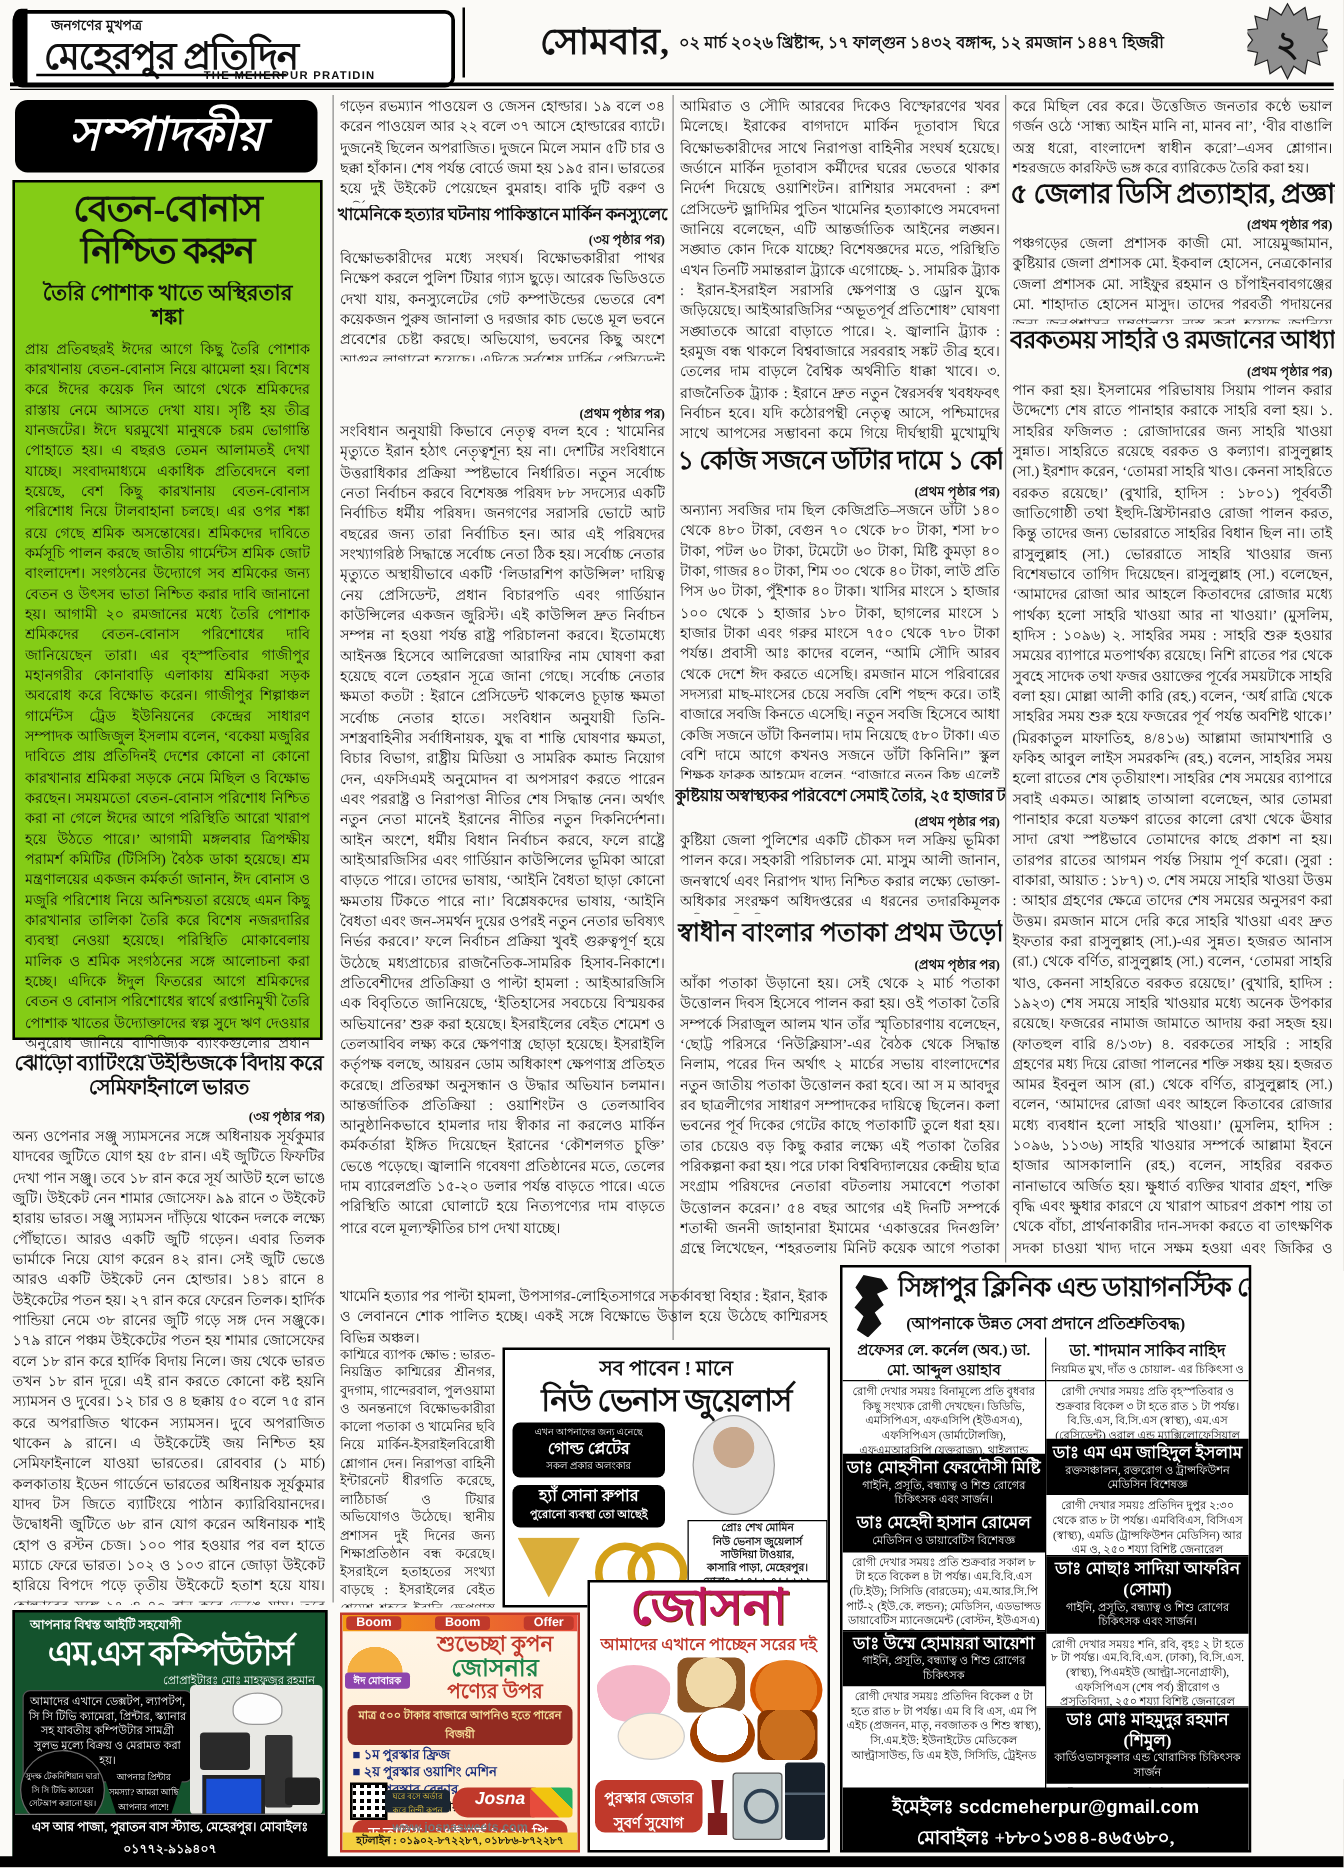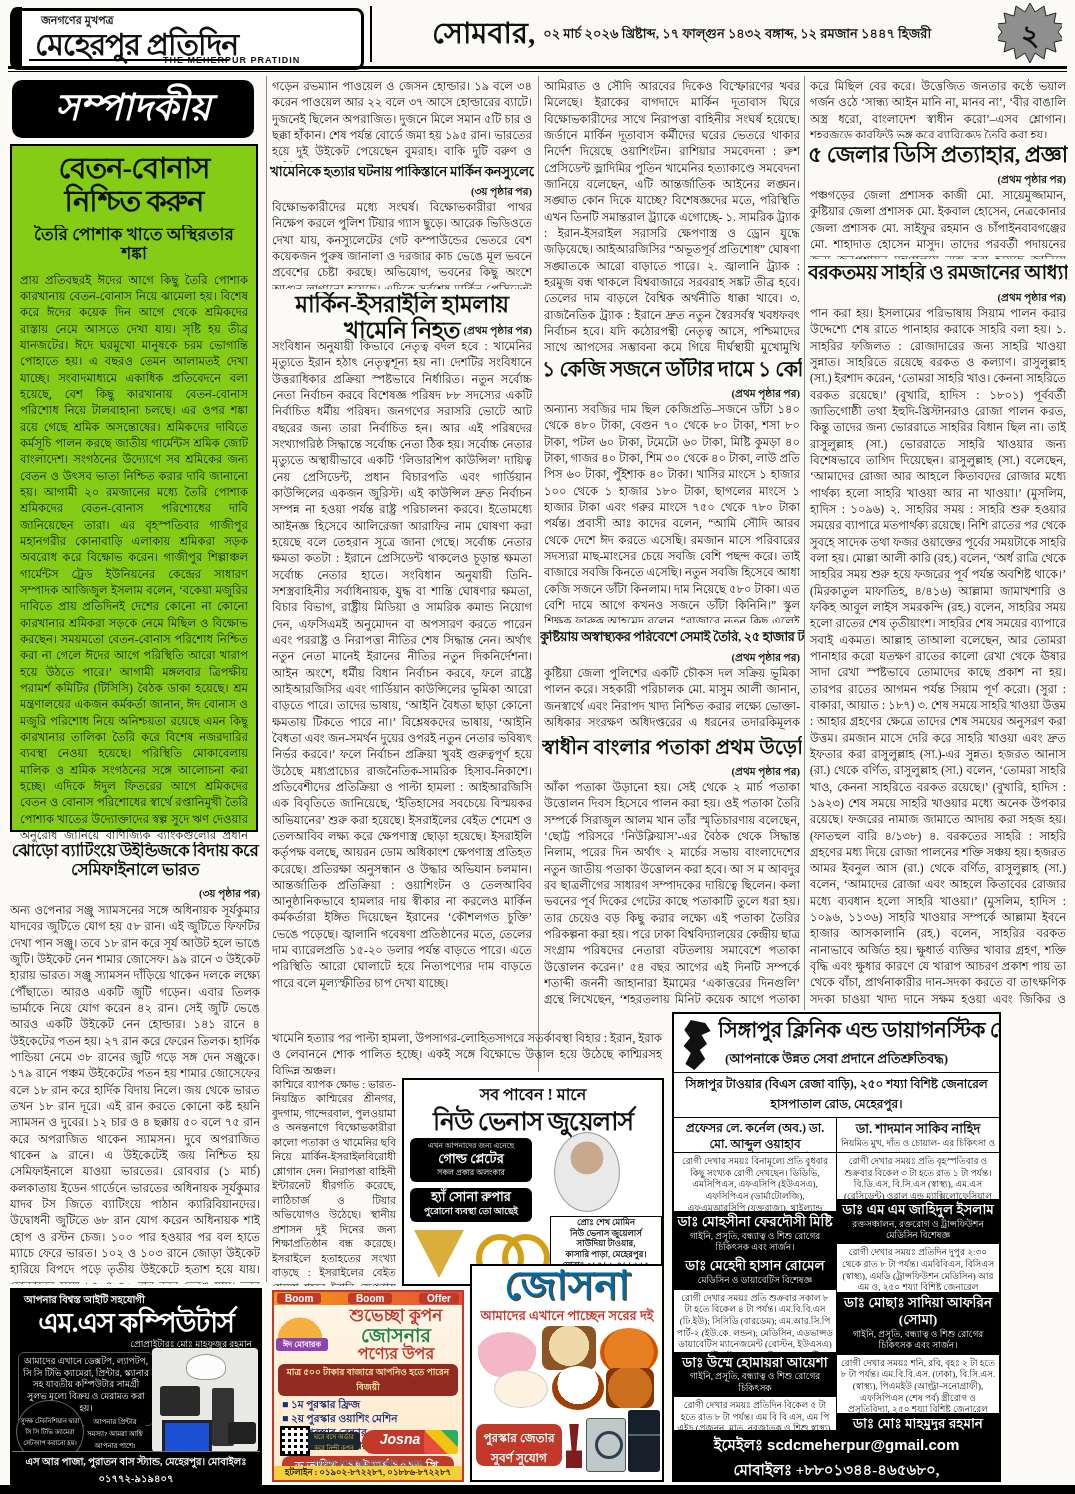--- a/index.html
+++ b/index.html
@@ -65,21 +65,21 @@
   <div class="abs" style="left:10px;top:144px;width:248px;height:688px;border:2px solid #000;padding:6px 8px;box-sizing:border-box;background:#84cc16;">
     <div class="hl" style="font-size:29px;letter-spacing:-1px;">বেতন-বোনাস নিশ্চিত করুন</div>
     <div class="hl" style="font-size:17px;margin:6px 0 8px;">তৈরি পোশাক খাতে অস্থিরতার শঙ্কা</div>
     <div class="body-txt" style="height:574px;">প্রায় প্রতিবছরই ঈদের আগে কিছু তৈরি পোশাক কারখানায় বেতন-বোনাস নিয়ে ঝামেলা হয়। বিশেষ করে ঈদের কয়েক দিন আগে থেকে শ্রমিকদের রাস্তায় নেমে আসতে দেখা যায়। সৃষ্টি হয় তীব্র যানজটের। ঈদে ঘরমুখো মানুষকে চরম ভোগান্তি পোহাতে হয়। এ বছরও তেমন আলামতই দেখা যাচ্ছে। সংবাদমাধ্যমে একাধিক প্রতিবেদনে বলা হয়েছে, বেশ কিছু কারখানায় বেতন-বোনাস পরিশোধ নিয়ে টালবাহানা চলছে। এর ওপর শঙ্কা রয়ে গেছে শ্রমিক অসন্তোষের। শ্রমিকদের দাবিতে কর্মসূচি পালন করছে জাতীয় গার্মেন্টস শ্রমিক জোট বাংলাদেশ। সংগঠনের উদ্যোগে সব শ্রমিকের জন্য বেতন ও উৎসব ভাতা নিশ্চিত করার দাবি জানানো হয়। আগামী ২০ রমজানের মধ্যে তৈরি পোশাক শ্রমিকদের বেতন-বোনাস পরিশোধের দাবি জানিয়েছেন তারা। এর বৃহস্পতিবার গাজীপুর মহানগরীর কোনাবাড়ি এলাকায় শ্রমিকরা সড়ক অবরোধ করে বিক্ষোভ করেন। গাজীপুর শিল্পাঞ্চল গার্মেন্টস ট্রেড ইউনিয়নের কেন্দ্রের সাধারণ সম্পাদক আজিজুল ইসলাম বলেন, ‘বকেয়া মজুরির দাবিতে প্রায় প্রতিদিনই দেশের কোনো না কোনো কারখানার শ্রমিকরা সড়কে নেমে মিছিল ও বিক্ষোভ করছেন। সময়মতো বেতন-বোনাস পরিশোধ নিশ্চিত করা না গেলে ঈদের আগে পরিস্থিতি আরো খারাপ হয়ে উঠতে পারে।’ আগামী মঙ্গলবার ত্রিপক্ষীয় পরামর্শ কমিটির (টিসিসি) বৈঠক ডাকা হয়েছে। শ্রম মন্ত্রণালয়ের একজন কর্মকর্তা জানান, ঈদ বোনাস ও মজুরি পরিশোধ নিয়ে অনিশ্চয়তা রয়েছে এমন কিছু কারখানার তালিকা তৈরি করে বিশেষ নজরদারির ব্যবস্থা নেওয়া হয়েছে। পরিস্থিতি মোকাবেলায় মালিক ও শ্রমিক সংগঠনের সঙ্গে আলোচনা করা হচ্ছে। এদিকে ঈদুল ফিতরের আগে শ্রমিকদের বেতন ও বোনাস পরিশোধের স্বার্থে রপ্তানিমুখী তৈরি পোশাক খাতের উদ্যোক্তাদের স্বল্প সুদে ঋণ দেওয়ার অনুরোধ জানিয়ে বাণিজ্যিক ব্যাংকগুলোর প্রধান নির্বাহীদের কাছে চিঠি পাঠিয়েছে তৈরি পোশাক প্রস্তুত ও রপ্তানিকারক সমিতি (বিজিএমইএ)। আমরা মনে করি, এমন পরিস্থিতিতে সরকার, মালিক ও শ্রমিক পক্ষকে এক হয়ে আন্তরিকভাবে কাজ করতে হবে। পাশাপাশি বিজিএমইএ-র সদস্য নয়, এমন কারখানাগুলোর বেতন-ভাতা পরিস্থিতিও পর্যবেক্ষণে রাখতে হবে।</div>
   </div>
 
   <div class="hl abs" style="left:10px;top:842px;width:250px;height:42px;font-size:16.5px;letter-spacing:-0.5px;">ঝোড়ো ব্যাটিংয়ে উইন্ডিজকে বিদায় করে সেমিফাইনালে ভারত</div>
   <div class="cont abs" style="left:10px;top:886px;width:250px;">(৩য় পৃষ্ঠার পর)</div>
   <div class="body-txt abs" style="left:10px;top:902px;width:250px;height:382px;">অন্য ওপেনার সঞ্জু স্যামসনের সঙ্গে অধিনায়ক সূর্যকুমার যাদবের জুটিতে যোগ হয় ৫৮ রান। এই জুটিতে ফিফটির দেখা পান সঞ্জু। তবে ১৮ রান করে সূর্য আউট হলে ভাঙে জুটি। উইকেট নেন শামার জোসেফ। ৯৯ রানে ৩ উইকেট হারায় ভারত। সঞ্জু স্যামসন দাঁড়িয়ে থাকেন দলকে লক্ষ্যে পৌঁছাতে। আরও একটি জুটি গড়েন। এবার তিলক ভার্মাকে নিয়ে যোগ করেন ৪২ রান। সেই জুটি ভেঙে আরও একটি উইকেট নেন হোল্ডার। ১৪১ রানে ৪ উইকেটের পতন হয়। ২৭ রান করে ফেরেন তিলক। হার্দিক পান্ডিয়া নেমে ৩৮ রানের জুটি গড়ে সঙ্গ দেন সঞ্জুকে। ১৭৯ রানে পঞ্চম উইকেটের পতন হয় শামার জোসেফের বলে ১৮ রান করে হার্দিক বিদায় নিলে। জয় থেকে ভারত তখন ১৮ রান দূরে। এই রান করতে কোনো কষ্ট হয়নি স্যামসন ও দুবের। ১২ চার ও ৪ ছক্কায় ৫০ বলে ৭৫ রান করে অপরাজিত থাকেন স্যামসন। দুবে অপরাজিত থাকেন ৯ রানে। এ উইকেটেই জয় নিশ্চিত হয় সেমিফাইনালে যাওয়া ভারতের। রোববার (১ মার্চ) কলকাতায় ইডেন গার্ডেনে ভারতের অধিনায়ক সূর্যকুমার যাদব টস জিতে ব্যাটিংয়ে পাঠান ক্যারিবিয়ানদের। উদ্বোধনী জুটিতে ৬৮ রান যোগ করেন অধিনায়ক শাই হোপ ও রস্টন চেজ। ১০০ পার হওয়ার পর বল হাতে ম্যাচে ফেরে ভারত। ১০২ ও ১০৩ রানে জোড়া উইকেট হারিয়ে বিপদে পড়ে তৃতীয় উইকেটে হতাশ হয়ে যায়। হোল্ডারের সঙ্গে ২৭ ও ৪০ রান করে ভেঙে যায়। তবে হেমোল্ডের আউট নিয়ে সংশয় ছিল বেশ অম্লমধুর। মাঠ আম্পায়ারের সিদ্ধান্তে টি-টোয়েন্টি বিশ্বকাপের এটাই সর্বোচ্চ ছক্কা হজমের কীর্তি গড়েন ভারতীয় বোলাররা। এরপর আরকোনো উইকেট পড়েনি ক্যারিবিয়ানদের। অবিচ্ছিন্ন ৭৬ রানের জুটি</div>
 
-  <div class="abs" style="left:10px;top:1288px;width:252px;height:204px;border:2px solid #000;background:#000000;box-sizing:border-box;overflow:hidden;">
+  <div class="abs" style="left:10px;top:1288px;width:252px;height:204px;border:2px solid #000;background:#14532d;box-sizing:border-box;overflow:hidden;">
     <div style="color:#fff;font-size:10px;font-weight:bold;padding:2px 0 0 12px;">আপনার বিশ্বস্ত আইটি সহযোগী</div>
     <div style="color:#fff;font-size:27px;font-weight:900;text-align:center;line-height:1.05;letter-spacing:-1px;">এম.এস কম্পিউটার্স</div>
     <div style="color:#fff;font-size:9px;text-align:right;padding-right:8px;">প্রোপ্রাইটারঃ মোঃ মাহফুজুর রহমান</div>
     <div class="abs" style="left:6px;top:62px;width:128px;height:66px;background:#000;border:1px solid #555;border-radius:6px;color:#fff;font-size:9px;line-height:1.3;text-align:center;padding:3px;overflow:hidden;">আমাদের এখানে ডেক্সটপ, ল্যাপটপ, সি সি টিভি ক্যামেরা, প্রিন্টার, স্ক্যানার সহ যাবতীয় কম্পিউটার সামগ্রী সুলভ মূল্যে বিক্রয় ও মেরামত করা হয়।</div>
     <div class="abs" style="left:140px;top:58px;width:106px;height:104px;background:#e8e8e4;border-radius:4px;">
       <div class="abs" style="left:34px;top:6px;width:38px;height:24px;background:#fdfdfd;border:1px solid #999;border-radius:50% 50% 40% 40%;"></div>
       <div class="abs" style="left:8px;top:38px;width:40px;height:30px;background:#2a2a2a;border-radius:3px;"></div>
       <div class="abs" style="left:10px;top:72px;width:44px;height:28px;background:#1a4fd6;border:3px solid #222;"></div>
       <div class="abs" style="left:60px;top:40px;width:22px;height:58px;background:#333;border-radius:2px;"></div>
       <div class="abs" style="left:76px;top:74px;width:28px;height:22px;background:#222;border-radius:3px;"></div>
@@ -88,21 +88,20 @@
     <div class="abs" style="left:72px;top:112px;width:62px;height:56px;background:#000;clip-path:polygon(50% 0,100% 38%,82% 100%,18% 100%,0 38%);color:#fff;font-size:7px;text-align:center;padding-top:14px;box-sizing:border-box;overflow:hidden;">আপনার প্রিন্টার সমস্যা? আমরা আছি আপনার পাশে!</div>
     <div class="abs" style="left:0;bottom:0;width:100%;background:#000;border-top:1px solid #777;color:#fff;font-size:10px;font-weight:bold;text-align:center;padding:2px 0;">এস আর পাজা, পুরাতন বাস স্ট্যান্ড, মেহেরপুর। মোবাইলঃ ০১৭৭২-৯১৯৪০৭</div>
   </div>
 
   <div class="body-txt abs" style="left:272px;top:78px;width:260px;height:84px;">গড়েন রভম্যান পাওয়েল ও জেসন হোল্ডার। ১৯ বলে ৩৪ করেন পাওয়েল আর ২২ বলে ৩৭ আসে হোল্ডারের ব্যাটে। দুজনেই ছিলেন অপরাজিত। দুজনে মিলে সমান ৫টি চার ও ছক্কা হাঁকান। শেষ পর্যন্ত বোর্ডে জমা হয় ১৯৫ রান। ভারতের হয়ে দুই উইকেট পেয়েছেন বুমরাহ। বাকি দুটি বরুণ ও হার্দিক।</div>
 
   <div class="hl hl-1line abs" style="left:270px;top:164px;width:264px;font-size:13.5px;">খামেনিকে হত্যার ঘটনায় পাকিস্তানে মার্কিন কনস্যুলেটে তাণ্ডব, নিহত ৮</div>
   <div class="cont abs" style="left:272px;top:184px;width:260px;">(৩য় পৃষ্ঠার পর)</div>
   <div class="body-txt abs" style="left:272px;top:199px;width:260px;height:90px;">বিক্ষোভকারীদের মধ্যে সংঘর্ষ। বিক্ষোভকারীরা পাথর নিক্ষেপ করলে পুলিশ টিয়ার গ্যাস ছুড়ে। আরেক ভিডিওতে দেখা যায়, কনস্যুলেটের গেট কম্পাউন্ডের ভেতরে বেশ কয়েকজন পুরুষ জানালা ও দরজার কাচ ভেঙে মূল ভবনে প্রবেশের চেষ্টা করছে। অভিযোগ, ভবনের কিছু অংশে আগুন লাগানো হয়েছে। এদিকে সর্বশেষ মার্কিন প্রেসিডেন্ট ডোনাল্ড ট্রাম্প যুক্তরাষ্ট্র বা ইসরায়েলকে লক্ষ্য করে হামলা না চালাতে ইরানকে সতর্ক করেছেন। নিজের সামাজিক যোগাযোগমাধ্যম ট্রুথ সোশ্যালে ট্রাম্প লিখেছেন, ইরান মাত্রই জানিয়েছে যে তারা আজ প্রচণ্ড আঘাত হানবে, যা তারা আগে কখনো করেনি। তাদের সেটা না করাই ভালো। তারপরেও তারা যদি সেটা করে তাহলে আমরা তাদের এমন এক শক্তি দিয়ে আঘাত করবো যা আগে কখনো দেখা যায়নি!</div>
 
-  <div class="hl abs" style="left:270px;top:292px;width:264px;font-size:23px;letter-spacing:-0.5px;">মার্কিন-ইসরাইলি হামলায় খামেনি নিহত</div>
   <div class="cont abs" style="left:272px;top:323px;width:260px;">(প্রথম পৃষ্ঠার পর)</div>
   <div class="body-txt abs" style="left:272px;top:338px;width:260px;height:690px;">সংবিধান অনুযায়ী কিভাবে নেতৃত্ব বদল হবে : খামেনির মৃত্যুতে ইরান হঠাৎ নেতৃত্বশূন্য হয় না। দেশটির সংবিধানে উত্তরাধিকার প্রক্রিয়া স্পষ্টভাবে নির্ধারিত। নতুন সর্বোচ্চ নেতা নির্বাচন করবে বিশেষজ্ঞ পরিষদ ৮৮ সদস্যের একটি নির্বাচিত ধর্মীয় পরিষদ। জনগণের সরাসরি ভোটে আট বছরের জন্য তারা নির্বাচিত হন। আর এই পরিষদের সংখ্যাগরিষ্ঠ সিদ্ধান্তে সর্বোচ্চ নেতা ঠিক হয়। সর্বোচ্চ নেতার মৃত্যুতে অস্থায়ীভাবে একটি ‘লিডারশিপ কাউন্সিল’ দায়িত্ব নেয় প্রেসিডেন্ট, প্রধান বিচারপতি এবং গার্ডিয়ান কাউন্সিলের একজন জুরিস্ট। এই কাউন্সিল দ্রুত নির্বাচন সম্পন্ন না হওয়া পর্যন্ত রাষ্ট্র পরিচালনা করবে। ইতোমধ্যে আইনজ্ঞ হিসেবে আলিরেজা আরাফির নাম ঘোষণা করা হয়েছে বলে তেহরান সূত্রে জানা গেছে। সর্বোচ্চ নেতার ক্ষমতা কতটা : ইরানে প্রেসিডেন্ট থাকলেও চূড়ান্ত ক্ষমতা সর্বোচ্চ নেতার হাতে। সংবিধান অনুযায়ী তিনি- সশস্ত্রবাহিনীর সর্বাধিনায়ক, যুদ্ধ বা শান্তি ঘোষণার ক্ষমতা, বিচার বিভাগ, রাষ্ট্রীয় মিডিয়া ও সামরিক কমান্ড নিয়োগ দেন, এফসিএমই অনুমোদন বা অপসারণ করতে পারেন এবং পররাষ্ট্র ও নিরাপত্তা নীতির শেষ সিদ্ধান্ত নেন। অর্থাৎ নতুন নেতা মানেই ইরানের নীতির নতুন দিকনির্দেশনা। আইন অংশে, ধর্মীয় বিধান নির্বাচন করবে, ফলে রাষ্ট্রে আইআরজিসির এবং গার্ডিয়ান কাউন্সিলের ভূমিকা আরো বাড়তে পারে। তাদের ভাষায়, ‘আইনি বৈধতা ছাড়া কোনো ক্ষমতায় টিকতে পারে না।’ বিশ্লেষকদের ভাষায়, ‘আইনি বৈধতা এবং জন-সমর্থন দুয়ের ওপরই নতুন নেতার ভবিষ্যৎ নির্ভর করবে।’ ফলে নির্বাচন প্রক্রিয়া খুবই গুরুত্বপূর্ণ হয়ে উঠেছে মধ্যপ্রাচ্যের রাজনৈতিক-সামরিক হিসাব-নিকাশে। প্রতিবেশীদের প্রতিক্রিয়া ও পাল্টা হামলা : আইআরজিসি এক বিবৃতিতে জানিয়েছে, ‘ইতিহাসের সবচেয়ে বিস্ময়কর অভিযানের’ শুরু করা হয়েছে। ইসরাইলের বেইত শেমেশ ও তেলআবিব লক্ষ্য করে ক্ষেপণাস্ত্র ছোড়া হয়েছে। ইসরাইলি কর্তৃপক্ষ বলছে, আয়রন ডোম অধিকাংশ ক্ষেপণাস্ত্র প্রতিহত করেছে। প্রতিরক্ষা অনুসন্ধান ও উদ্ধার অভিযান চলমান। আন্তর্জাতিক প্রতিক্রিয়া : ওয়াশিংটন ও তেলআবিব আনুষ্ঠানিকভাবে হামলার দায় স্বীকার না করলেও মার্কিন কর্মকর্তারা ইঙ্গিত দিয়েছেন ইরানের ‘কৌশলগত চুক্তি’ ভেঙে পড়েছে। জ্বালানি গবেষণা প্রতিষ্ঠানের মতে, তেলের দাম ব্যারেলপ্রতি ১৫-২০ ডলার পর্যন্ত বাড়তে পারে। এতে পরিস্থিতি আরো ঘোলাটে হয়ে নিত্যপণ্যের দাম বাড়তে পারে বলে মূল্যস্ফীতির চাপ দেখা যাচ্ছে।</div>
 
   <div class="body-txt abs" style="left:272px;top:1030px;width:390px;height:44px;">খামেনি হত্যার পর পাল্টা হামলা, উপসাগর-লোহিতসাগরে সতর্কাবস্থা বিহার : ইরান, ইরাক ও লেবাননে শোক পালিত হচ্ছে। একই সঙ্গে বিক্ষোভে উত্তাল হয়ে উঠেছে কাশ্মিরসহ বিভিন্ন অঞ্চল।</div>
   <div class="body-sm abs" style="left:272px;top:1078px;width:124px;height:208px;">কাশ্মিরে ব্যাপক ক্ষোভ : ভারত-নিয়ন্ত্রিত কাশ্মিরের শ্রীনগর, বুদগাম, গান্দেরবাল, পুলওয়ামা ও অনন্তনাগে বিক্ষোভকারীরা কালো পতাকা ও খামেনির ছবি নিয়ে মার্কিন-ইসরাইলবিরোধী শ্লোগান দেন। নিরাপত্তা বাহিনী ইন্টারনেট ধীরগতি করেছে, লাঠিচার্জ ও টিয়ার অভিযোগও উঠেছে। স্থানীয় প্রশাসন দুই দিনের জন্য শিক্ষাপ্রতিষ্ঠান বন্ধ করেছে। ইসরাইলে হতাহতের সংখ্যা বাড়ছে : ইসরাইলের বেইত শেমেশ শহরে ইরানি ক্ষেপণাস্ত্র আঘাতে অন্তত ছয়জন নিহত ও বহু আহত হয়েছে বলে জরুরি সেবা বিভাগ জানিয়েছে। জেরুসালেমের পুরনো শহরের কাছে একটি ক্ষেপণাস্ত্র ওয়ারহেড পড়ার কথাও জানিয়েছে পুলিশ। উদ্ধারকারী দল ও মেডিক্যাল ইউনিট ঘটনাস্থলে কাজ করছে। উপসাগরীয় অঞ্চলে পাল্টা আঘাত : ইরানের ড্রোন হামলায় ওমানের দুস্ক বন্দর লক্ষ্যবস্তু হয়েছে বলে রাষ্ট্রীয় গণমাধ্যম জানিয়েছে। সংযুক্ত আরব</div>
 
   <div class="abs adborder" style="left:402px;top:1078px;width:262px;height:208px;box-sizing:border-box;overflow:hidden;">
     <div style="font-size:16px;font-weight:bold;text-align:center;margin-top:2px;">সব পাবেন ! মানে</div>
     <div style="font-size:25px;font-weight:900;text-align:center;letter-spacing:-1px;line-height:1;">নিউ ভেনাস জুয়েলার্স</div>
     <div class="abs blackbar" style="left:6px;top:58px;width:122px;height:44px;border-radius:6px;color:#fff;text-align:center;overflow:hidden;">
@@ -150,21 +149,21 @@
     <div class="abs" style="left:88px;bottom:26px;width:76px;height:24px;background:#c0392b;border-radius:12px;color:#fff;text-align:center;">
       <span style="font-size:14px;font-weight:900;font-style:italic;font-family:'Liberation Sans',sans-serif;">Josna</span>
     </div>
     <div class="abs" style="left:150px;bottom:26px;width:34px;height:24px;background:
          linear-gradient(45deg,#e74c3c 0 40%,#f1c40f 41% 70%,#27ae60 71% 100%);border-radius:3px;"></div>
     <div class="abs" style="left:0;bottom:12px;width:100%;text-align:center;color:#777;font-size:10px;font-weight:bold;font-family:'Liberation Sans',sans-serif;">www.josnasweets.com</div>
     <div class="abs" style="left:0;bottom:0;width:100%;background:#f4d03f;color:#111;font-size:8.5px;font-weight:bold;text-align:center;">হটলাইন : ০১৯০২-৮৭২২৮৭, ০১৮৮৬-৮৭২২৮৭</div>
   </div>
 
   <div class="abs adborder" style="left:470px;top:1264px;width:194px;height:218px;box-sizing:border-box;overflow:hidden;">
-    <div style="color:#0369a1;font-size:40px;font-weight:900;text-align:center;line-height:1;text-shadow:1px 1px 0 #7d3000;">জোসনা</div>
+    <div style="color:#be185d;font-size:40px;font-weight:900;text-align:center;line-height:1;text-shadow:1px 1px 0 #7d3000;">জোসনা</div>
     <div style="color:#c0392b;font-size:13px;font-weight:900;text-align:center;">আমাদের এখানে পাচ্ছেন সরের দই</div>
     <div class="abs" style="left:4px;top:66px;width:62px;height:46px;background:radial-gradient(circle at 50% 40%,#f5b7c8 0 70%,#fff 71%);border-radius:50%;"></div>
     <div class="abs" style="left:70px;top:60px;width:54px;height:44px;background:radial-gradient(circle at 50% 45%,#f0d9a8 0 55%,#8d5524 56% 100%);border-radius:8px;"></div>
     <div class="abs" style="left:128px;top:62px;width:58px;height:48px;background:radial-gradient(circle at 50% 50%,#e67e22 0 65%,#d35400 66% 100%);border-radius:50%;"></div>
     <div class="abs" style="left:22px;top:104px;width:52px;height:36px;background:#fdf2e0;border:1px solid #ccc;border-radius:50%;"></div>
     <div class="abs" style="left:80px;top:100px;width:52px;height:44px;background:radial-gradient(circle at 50% 40%,#fff 0 55%,#a04000 56% 100%);border-radius:50%;"></div>
     <div class="abs" style="left:134px;top:102px;width:48px;height:40px;background:radial-gradient(circle,#ca6f1e 0 70%,#873600 71% 100%);border-radius:8px;"></div>
     <div class="abs preline" style="left:4px;top:158px;width:86px;height:42px;background:#c0392b;border-radius:8px;color:#fff;font-size:12px;font-weight:900;text-align:center;padding-top:5px;box-sizing:border-box;">পুরস্কার জেতার
 সুবর্ণ সুযোগ</div>
     <div class="abs" style="left:94px;top:158px;width:16px;height:44px;background:#7f1d1d;clip-path:polygon(20% 0,80% 0,65% 60%,100% 60%,100% 100%,0 100%,0 60%,35% 60%);"></div>
@@ -197,21 +196,20 @@
   <div class="body-txt abs" style="left:810px;top:187px;width:256px;height:72px;">পঞ্চগড়ের জেলা প্রশাসক কাজী মো. সায়েমুজ্জামান, কুষ্টিয়ার জেলা প্রশাসক মো. ইকবাল হোসেন, নেত্রকোনার জেলা প্রশাসক মো. সাইফুর রহমান ও চাঁপাইনবাবগঞ্জের মো. শাহাদাত হোসেন মাসুদ। তাদের পরবর্তী পদায়নের জন্য জনপ্রশাসন মন্ত্রণালয়ে ন্যস্ত করা হয়েছে জানিয়ে জনস্বার্থে জারীকৃত এ আদেশ অবিলম্বে কার্যকর হবে বলে প্রজ্ঞাপনে উল্লেখ করা হয়।</div>
 
   <div class="hl abs" style="left:808px;top:262px;width:260px;font-size:19.5px;white-space:nowrap;letter-spacing:-0.5px;">বরকতময় সাহরি ও রমজানের আধ্যাত্মিক প্রস্তুতি</div>
   <div class="cont abs" style="left:810px;top:290px;width:256px;">(প্রথম পৃষ্ঠার পর)</div>
   <div class="body-txt abs" style="left:810px;top:305px;width:256px;height:702px;">পান করা হয়। ইসলামের পরিভাষায় সিয়াম পালন করার উদ্দেশ্যে শেষ রাতে পানাহার করাকে সাহরি বলা হয়। ১. সাহরির ফজিলত : রোজাদারের জন্য সাহরি খাওয়া সুন্নাত। সাহরিতে রয়েছে বরকত ও কল্যাণ। রাসুলুল্লাহ (সা.) ইরশাদ করেন, ‘তোমরা সাহরি খাও। কেননা সাহরিতে বরকত রয়েছে।’ (বুখারি, হাদিস : ১৮০১) পূর্ববর্তী জাতিগোষ্ঠী তথা ইহুদি-খ্রিস্টানরাও রোজা পালন করত, কিন্তু তাদের জন্য ভোররাতে সাহরির বিধান ছিল না। তাই রাসুলুল্লাহ (সা.) ভোররাতে সাহরি খাওয়ার জন্য বিশেষভাবে তাগিদ দিয়েছেন। রাসুলুল্লাহ (সা.) বলেছেন, ‘আমাদের রোজা আর আহলে কিতাবদের রোজার মধ্যে পার্থক্য হলো সাহরি খাওয়া আর না খাওয়া।’ (মুসলিম, হাদিস : ১০৯৬) ২. সাহরির সময় : সাহরি শুরু হওয়ার সময়ের ব্যাপারে মতপার্থক্য রয়েছে। নিশি রাতের পর থেকে সুবহে সাদেক তথা ফজর ওয়াক্তের পূর্বের সময়টাকে সাহরি বলা হয়। মোল্লা আলী কারি (রহ.) বলেন, ‘অর্ধ রাত্রি থেকে সাহরির সময় শুরু হয়ে ফজরের পূর্ব পর্যন্ত অবশিষ্ট থাকে।’ (মিরকাতুল মাফাতিহ, ৪/৪১৬) আল্লামা জামাখশারি ও ফকিহ আবুল লাইস সমরকন্দি (রহ.) বলেন, সাহরির সময় হলো রাতের শেষ তৃতীয়াংশ। সাহরির শেষ সময়ের ব্যাপারে সবাই একমত। আল্লাহ তাআলা বলেছেন, আর তোমরা পানাহার করো যতক্ষণ রাতের কালো রেখা থেকে ঊষার সাদা রেখা স্পষ্টভাবে তোমাদের কাছে প্রকাশ না হয়। তারপর রাতের আগমন পর্যন্ত সিয়াম পূর্ণ করো। (সুরা : বাকারা, আয়াত : ১৮৭) ৩. শেষ সময়ে সাহরি খাওয়া উত্তম : আহার গ্রহণের ক্ষেত্রে তাদের শেষ সময়ের অনুসরণ করা উত্তম। রমজান মাসে দেরি করে সাহরি খাওয়া এবং দ্রুত ইফতার করা রাসুলুল্লাহ (সা.)-এর সুন্নত। হজরত আনাস (রা.) থেকে বর্ণিত, রাসুলুল্লাহ (সা.) বলেন, ‘তোমরা সাহরি খাও, কেননা সাহরিতে বরকত রয়েছে।’ (বুখারি, হাদিস : ১৯২৩) শেষ সময়ে সাহরি খাওয়ার মধ্যে অনেক উপকার রয়েছে। ফজরের নামাজ জামাতে আদায় করা সহজ হয়। (ফাতহুল বারি ৪/১৩৮) ৪. বরকতের সাহরি : সাহরি গ্রহণের মধ্য দিয়ে রোজা পালনের শক্তি সঞ্চয় হয়। হজরত আমর ইবনুল আস (রা.) থেকে বর্ণিত, রাসুলুল্লাহ (সা.) বলেন, ‘আমাদের রোজা এবং আহলে কিতাবের রোজার মধ্যে ব্যবধান হলো সাহরি খাওয়া।’ (মুসলিম, হাদিস : ১০৯৬, ১১৩৬) সাহরি খাওয়ার সম্পর্কে আল্লামা ইবনে হাজার আসকালানি (রহ.) বলেন, সাহরির বরকত নানাভাবে অর্জিত হয়। ক্ষুধার্ত ব্যক্তির খাবার গ্রহণ, শক্তি বৃদ্ধি এবং ক্ষুধার কারণে যে খারাপ আচরণ প্রকাশ পায় তা থেকে বাঁচা, প্রার্থনাকারীর দান-সদকা করতে বা তাৎক্ষণিক সদকা চাওয়া খাদ্য দানে সক্ষম হওয়া এবং জিকির ও দোয়ার সুযোগ লাভ। ৫. সাহরির মাহাত্ম্য : সাহরির সময় আমাদের ঘুম ভাঙিয়ে দেয় জগত ও তার প্রকৃতপক্ষে ইবাদত ও আনুগত্যের প্রতি অনুপ্রাণিত করার এক মাধ্যম। এছাড়া রোজার প্রস্তুতি হিসেবে সাহরি খাওয়া মুস্তাহাব। আল্লাহ আমাদের সবাইকে সাহরির বরকত হাসিল করার তাওফিক দান করুন। আমিন।</div>
 
   <div class="abs adborder" style="left:672px;top:1012px;width:329px;height:470px;box-sizing:border-box;overflow:hidden;">
     <div class="abs" style="left:6px;top:6px;width:36px;height:50px;background:#111;clip-path:polygon(30% 0,70% 6%,85% 22%,60% 30%,75% 48%,55% 60%,70% 78%,40% 100%,15% 88%,30% 66%,10% 52%,28% 36%,12% 20%);"></div>
     <div style="margin-left:44px;font-size:21px;font-weight:900;text-align:center;letter-spacing:-0.5px;white-space:nowrap;overflow:hidden;">সিঙ্গাপুর ক্লিনিক এন্ড ডায়াগনস্টিক সেন্টার</div>
     <div style="font-size:13px;font-weight:bold;text-align:center;">(আপনাকে উন্নত সেবা প্রদানে প্রতিশ্রুতিবদ্ধ)</div>
-    <div style="font-size:12px;font-weight:bold;text-align:center;border-top:1px solid #000;border-bottom:1px solid #000;padding:2px 0;margin-top:2px;">সিঙ্গাপুর টাওয়ার (বিএস রেজা বাড়ি), ২৫০ শয্যা বিশিষ্ট জেনারেল হাসপাতাল রোড, মেহেরপুর।</div>
 
     <div style="display:flex;">
 
       <div style="width:50%;border-right:1px solid #000;">
         <div class="doc-det" style="border-top:none;height:28px;">
           <span class="nm" style="font-size:12px;font-weight:bold;">প্রফেসর লে. কর্নেল (অব.) ডা. মো. আব্দুল ওয়াহাব</span><br>
           <span style="font-size:9px;">ত্বক, যৌন, আলার্জি, যৌনরোগ ও কুষ্ঠ রোগ বিশেষজ্ঞ।</span>
         </div>
         <div class="doc-det" style="height:52px;">রোগী দেখার সময়ঃ বিনামূল্যে প্রতি বুধবার কিছু সংখ্যক রোগী দেখছেন। ডিডিভি, এমসিপিএস, এফএসিপি (ইউএসএ), এফসিপিএস (ডার্মাটোলজি), এফএমআরসিপি (যুক্তরাজ্য), থাইল্যান্ড থেকে উচ্চতর প্রশিক্ষণ প্রাপ্ত, বি এস এম মেডিকেল বিশ্ববিদ্যালয় (পিজি হাসপাতাল), শাহবাগ, ঢাকা।</div>
         <div class="doc-name">

